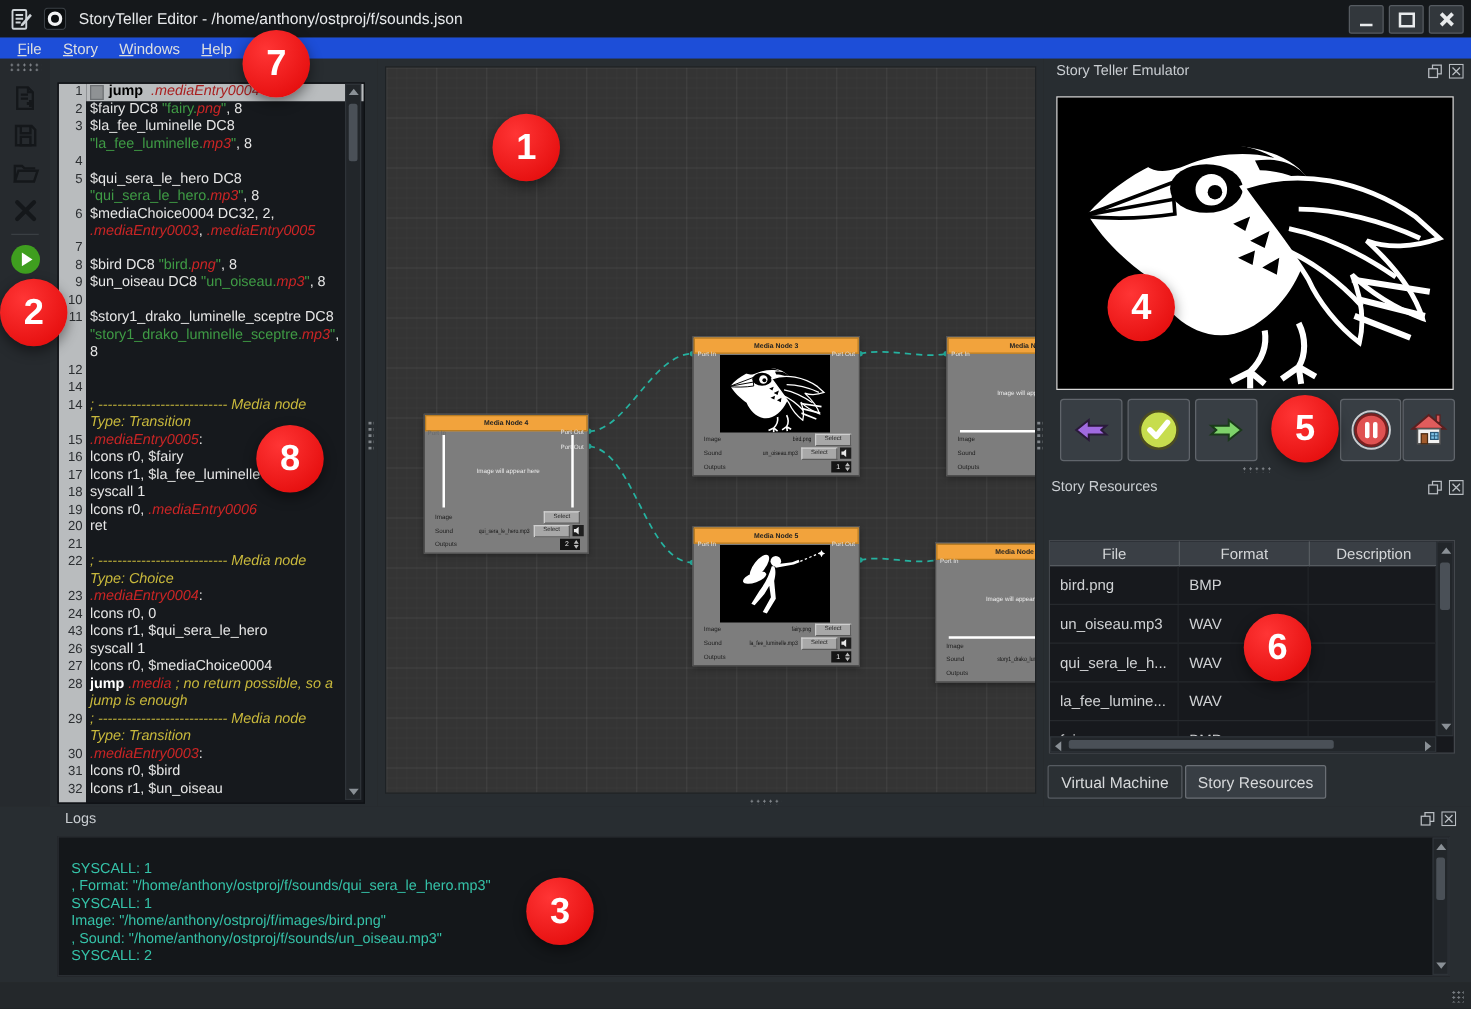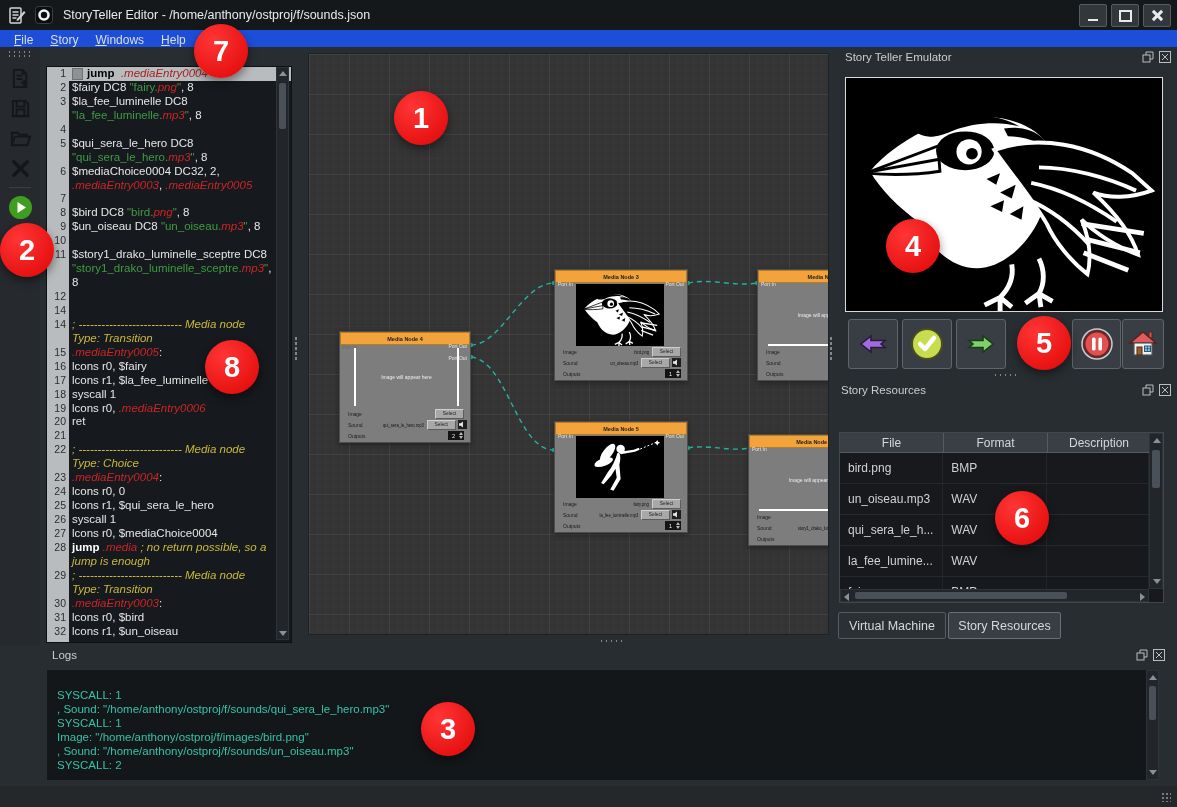--- a/index.html
+++ b/index.html
@@ -254,21 +254,21 @@
           <div class="line"><span class="num">16</span><span class="txt"><span class="p">lcons r0, $fairy</span></span></div>
           <div class="line"><span class="num">17</span><span class="txt"><span class="p">lcons r1, $la_fee_luminelle</span></span></div>
           <div class="line"><span class="num">18</span><span class="txt"><span class="p">syscall 1</span></span></div>
           <div class="line"><span class="num">19</span><span class="txt"><span class="p">lcons r0, </span><span class="l">.mediaEntry0006</span></span></div>
           <div class="line"><span class="num">20</span><span class="txt"><span class="p">ret</span></span></div>
           <div class="line"><span class="num">21</span><span class="txt"></span></div>
           <div class="line"><span class="num">22</span><span class="txt"><span class="c">; --------------------------- Media node</span></span></div>
           <div class="line"><span class="num"></span><span class="txt"><span class="c">Type: Choice</span></span></div>
           <div class="line"><span class="num">23</span><span class="txt"><span class="l">.mediaEntry0004</span><span class="p">:</span></span></div>
           <div class="line"><span class="num">24</span><span class="txt"><span class="p">lcons r0, 0</span></span></div>
-          <div class="line"><span class="num">25</span><span class="txt"><span class="p">lcons r1, $qui_sera_le_hero</span></span></div>
+          <div class="line"><span class="num">43</span><span class="txt"><span class="p">lcons r1, $qui_sera_le_hero</span></span></div>
           <div class="line"><span class="num">26</span><span class="txt"><span class="p">syscall 1</span></span></div>
           <div class="line"><span class="num">27</span><span class="txt"><span class="p">lcons r0, $mediaChoice0004</span></span></div>
           <div class="line"><span class="num">28</span><span class="txt"><span class="k">jump</span><span class="p"> </span><span class="l">.media</span><span class="p"> </span><span class="c">; no return possible, so a</span></span></div>
           <div class="line"><span class="num"></span><span class="txt"><span class="c">jump is enough</span></span></div>
           <div class="line"><span class="num">29</span><span class="txt"><span class="c">; --------------------------- Media node</span></span></div>
           <div class="line"><span class="num"></span><span class="txt"><span class="c">Type: Transition</span></span></div>
           <div class="line"><span class="num">30</span><span class="txt"><span class="l">.mediaEntry0003</span><span class="p">:</span></span></div>
           <div class="line"><span class="num">31</span><span class="txt"><span class="p">lcons r0, $bird</span></span></div>
           <div class="line"><span class="num">32</span><span class="txt"><span class="p">lcons r1, $un_oiseau</span></span></div>
         </div>
@@ -590,21 +590,21 @@
             <svg width="12" height="12" viewBox="0 0 12 12" fill="none" stroke="#b9bec3">
               <rect x="0.5" y="0.5" width="11" height="11"></rect>
               <path d="M3,3 l6,6 M9,3 l-6,6"></path>
             </svg>
           </span>
       </span>
     </div>
     <div id="logbox">
       <div id="loglines">
           <div class="logline">SYSCALL: 1</div>
-          <div class="logline">, Sound: "/home/anthony/ostproj/f/sounds/qui_sera_le_hero.mp3"</div>
+          <div class="logline">, Format: "/home/anthony/ostproj/f/sounds/qui_sera_le_hero.mp3"</div>
           <div class="logline">SYSCALL: 1</div>
           <div class="logline">Image: "/home/anthony/ostproj/f/images/bird.png"</div>
           <div class="logline">, Sound: "/home/anthony/ostproj/f/sounds/un_oiseau.mp3"</div>
           <div class="logline">SYSCALL: 2</div>
         </div>
       <div class="vscroll" style="right:0;top:0;bottom:0;width:13px;">
         <div class="sbtn" style="top:1px;">
             <span class="tri-up"></span>
           </div>
         <div class="sbtn" style="bottom:1px;">

